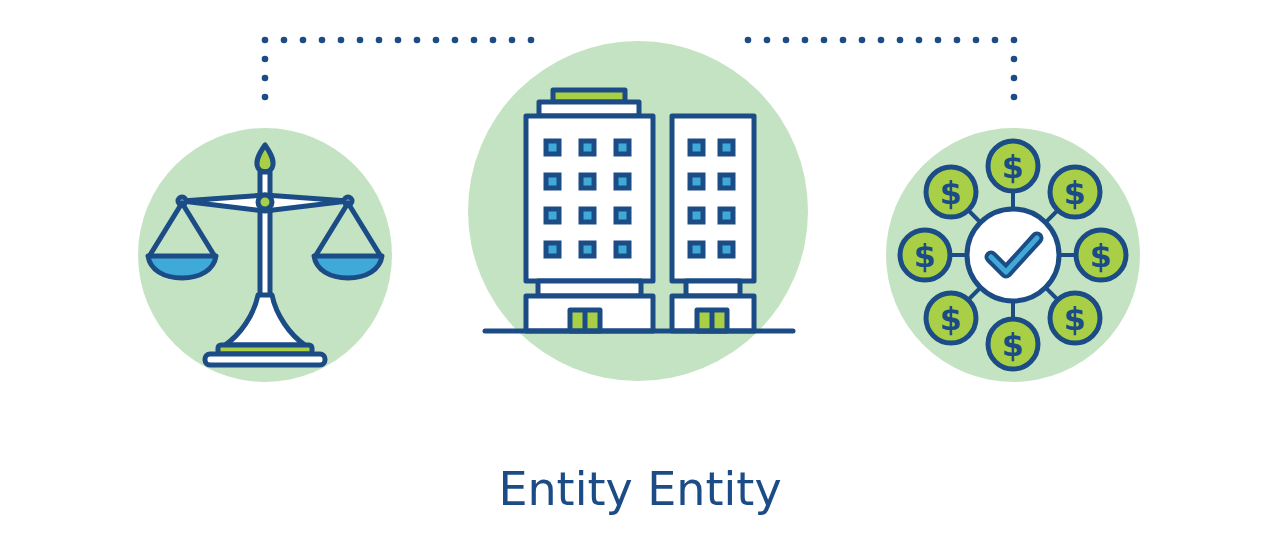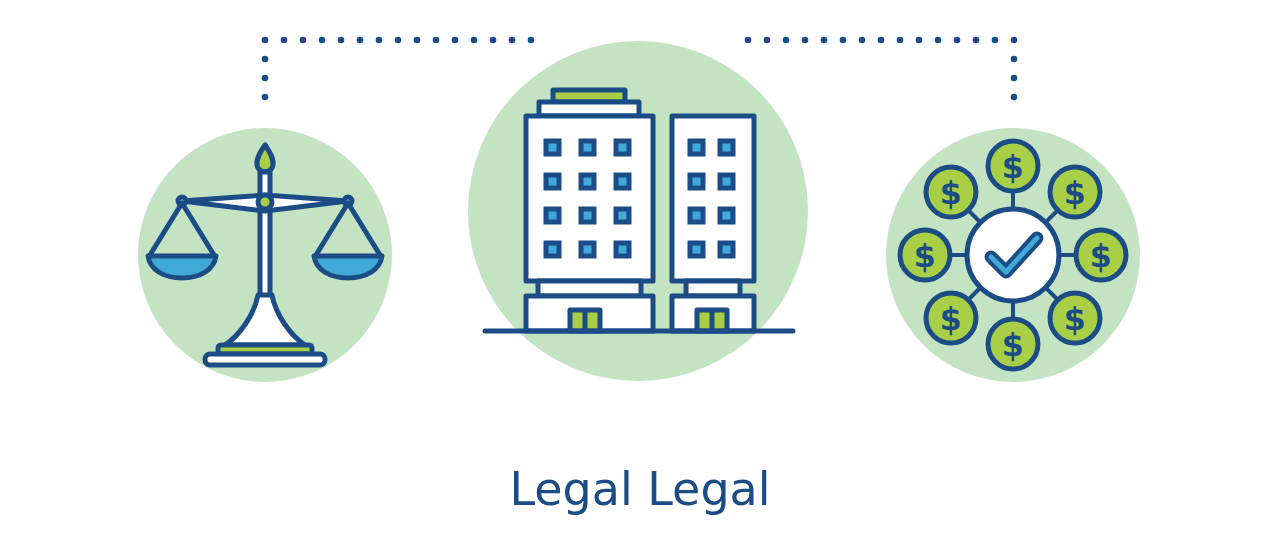--- a/index.html
+++ b/index.html
@@ -155,13 +155,13 @@
       <text x="951" y="330">$</text>
       <text x="925" y="267">$</text>
       <text x="951" y="204">$</text>
     </g>
     <circle cx="1013" cy="255" r="46" fill="#ffffff" stroke="#1c4c86" stroke-width="5"></circle>
     <path d="M991 257 L1006 272 L1037 238" fill="none" stroke="#1c4c86" stroke-width="13" stroke-linecap="round" stroke-linejoin="round"></path>
     <path d="M991 257 L1006 272 L1037 238" fill="none" stroke="#3fa9d8" stroke-width="5" stroke-linecap="round" stroke-linejoin="round"></path>
   </g>
 </svg>
 
-<div class="title">Legal Legal</div>
+<div class="title">Entity Entity</div>
 
 </body></html>

